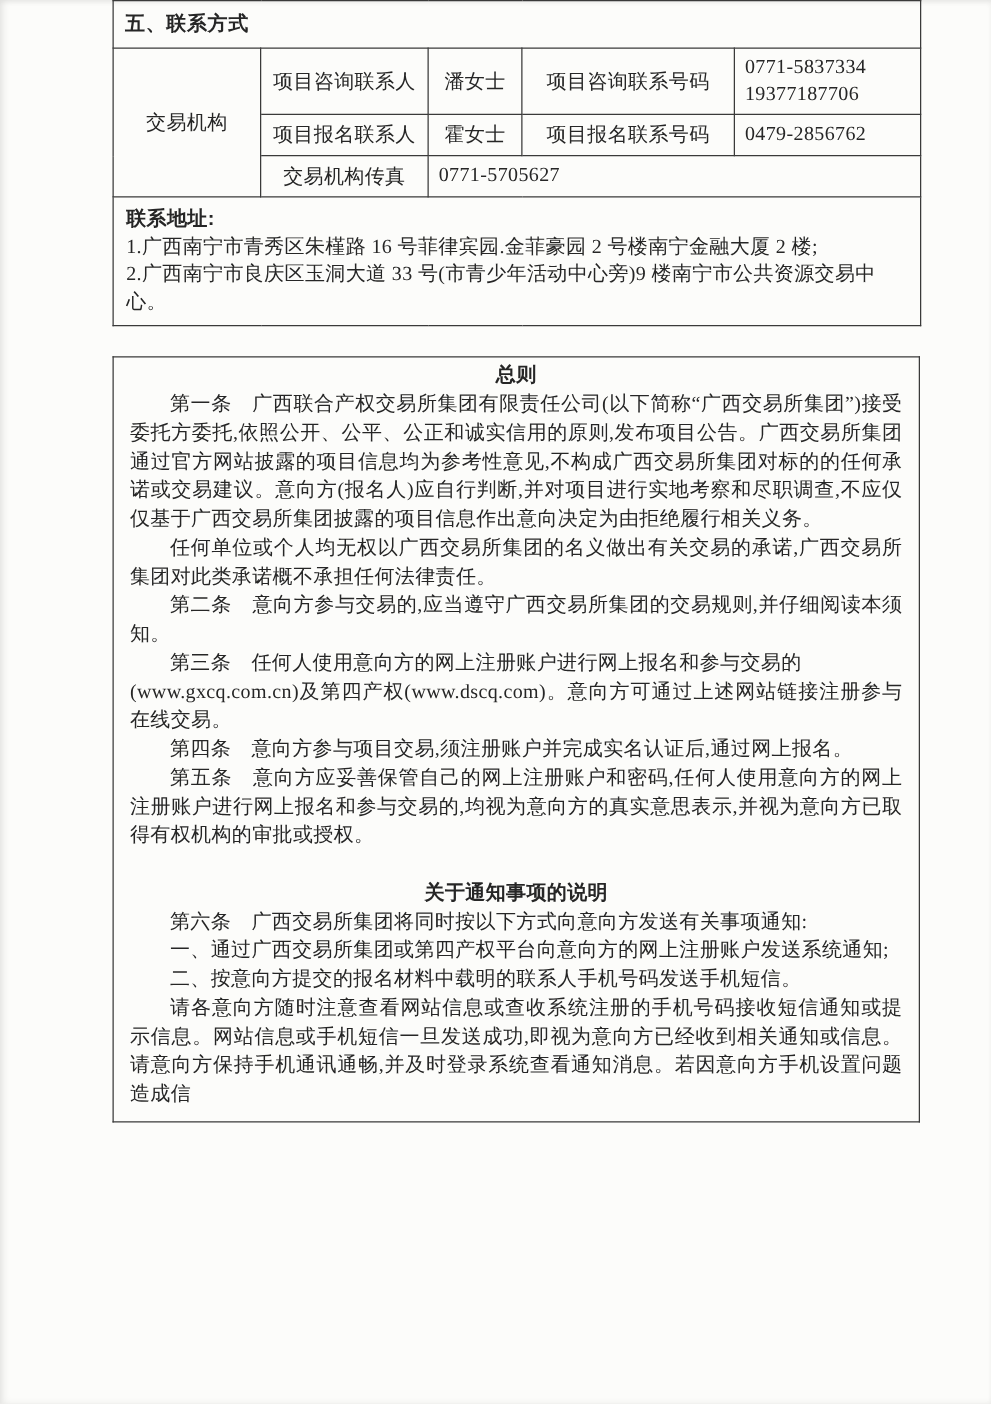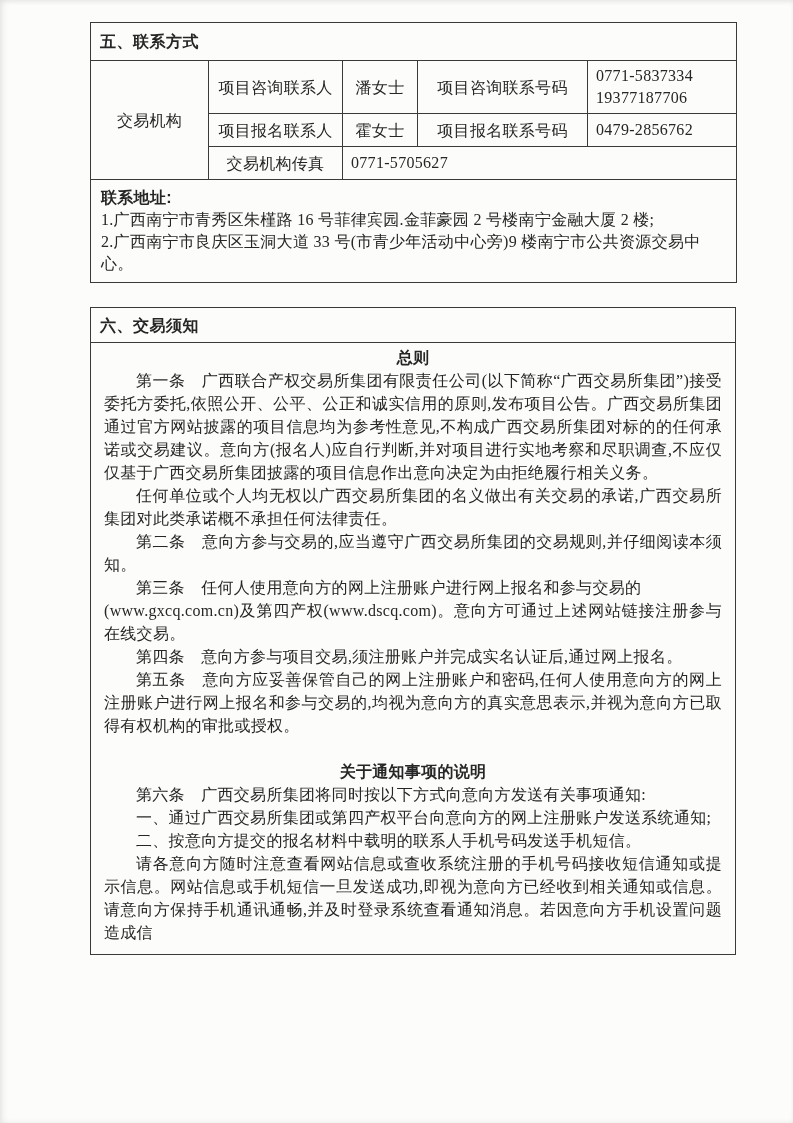--- a/index.html
+++ b/index.html
@@ -34,21 +34,21 @@
     letter-spacing:0.3px;
     word-break:break-all;
   }
   
   .t1{margin-top:84px;}
   .t1 .c-cond{width:137px;text-align:justify;}
   .t1 .c-meth{width:509px;line-height:23px;}
   .t1 .r1{height:68px;}
   .t1 .r2{height:92px;}
   
-  .t2{margin-top:22px;}
+  .t2{}
   .t2 .head{
     font-weight:bold;height:29px;
     font-family:"Liberation Sans","DejaVu Sans",sans-serif;
     font-size:16px;padding-left:9px;letter-spacing:0.5px;
   }
   .t2 .ctr{text-align:center;padding:4px 3px;}
   .t2 .phone{line-height:22px;padding-left:8px;}
   .t2 .r-consult{height:48px;}
   .t2 .r-signup{height:33px;padding-left:16px;}
   .t2 .r-fax{height:33px;}
@@ -119,23 +119,20 @@
           <div class="addr-title">联系地址:</div>
           <div class="addr-line">1.广西南宁市青秀区朱槿路 16 号菲律宾园.金菲豪园 2 号楼南宁金融大厦 2 楼;</div>
           <div class="addr-line">2.广西南宁市良庆区玉洞大道 33 号(市青少年活动中心旁)9 楼南宁市公共资源交易中心。</div>
         </td>
       </tr>
     </tbody>
       </table>
 
     <table class="t3">
       <tbody>
-          <tr>
-        <td class="head">六、交易须知</td>
-      </tr>
       <tr>
         <td class="body">
           <p class="ctr">总则</p>
           <p class="ind">第一条　广西联合产权交易所集团有限责任公司(以下简称“广西交易所集团”)接受委托方委托,依照公开、公平、公正和诚实信用的原则,发布项目公告。广西交易所集团通过官方网站披露的项目信息均为参考性意见,不构成广西交易所集团对标的的任何承诺或交易建议。意向方(报名人)应自行判断,并对项目进行实地考察和尽职调查,不应仅仅基于广西交易所集团披露的项目信息作出意向决定为由拒绝履行相关义务。</p>
           <p class="ind">任何单位或个人均无权以广西交易所集团的名义做出有关交易的承诺,广西交易所集团对此类承诺概不承担任何法律责任。</p>
           <p class="ind">第二条　意向方参与交易的,应当遵守广西交易所集团的交易规则,并仔细阅读本须知。</p>
           <p class="ind">第三条　任何人使用意向方的网上注册账户进行网上报名和参与交易的</p>
           <p>(www.gxcq.com.cn)及第四产权(www.dscq.com)。意向方可通过上述网站链接注册参与在线交易。</p>
           <p class="ind">第四条　意向方参与项目交易,须注册账户并完成实名认证后,通过网上报名。</p>
           <p class="ind">第五条　意向方应妥善保管自己的网上注册账户和密码,任何人使用意向方的网上注册账户进行网上报名和参与交易的,均视为意向方的真实意思表示,并视为意向方已取得有权机构的审批或授权。</p>

